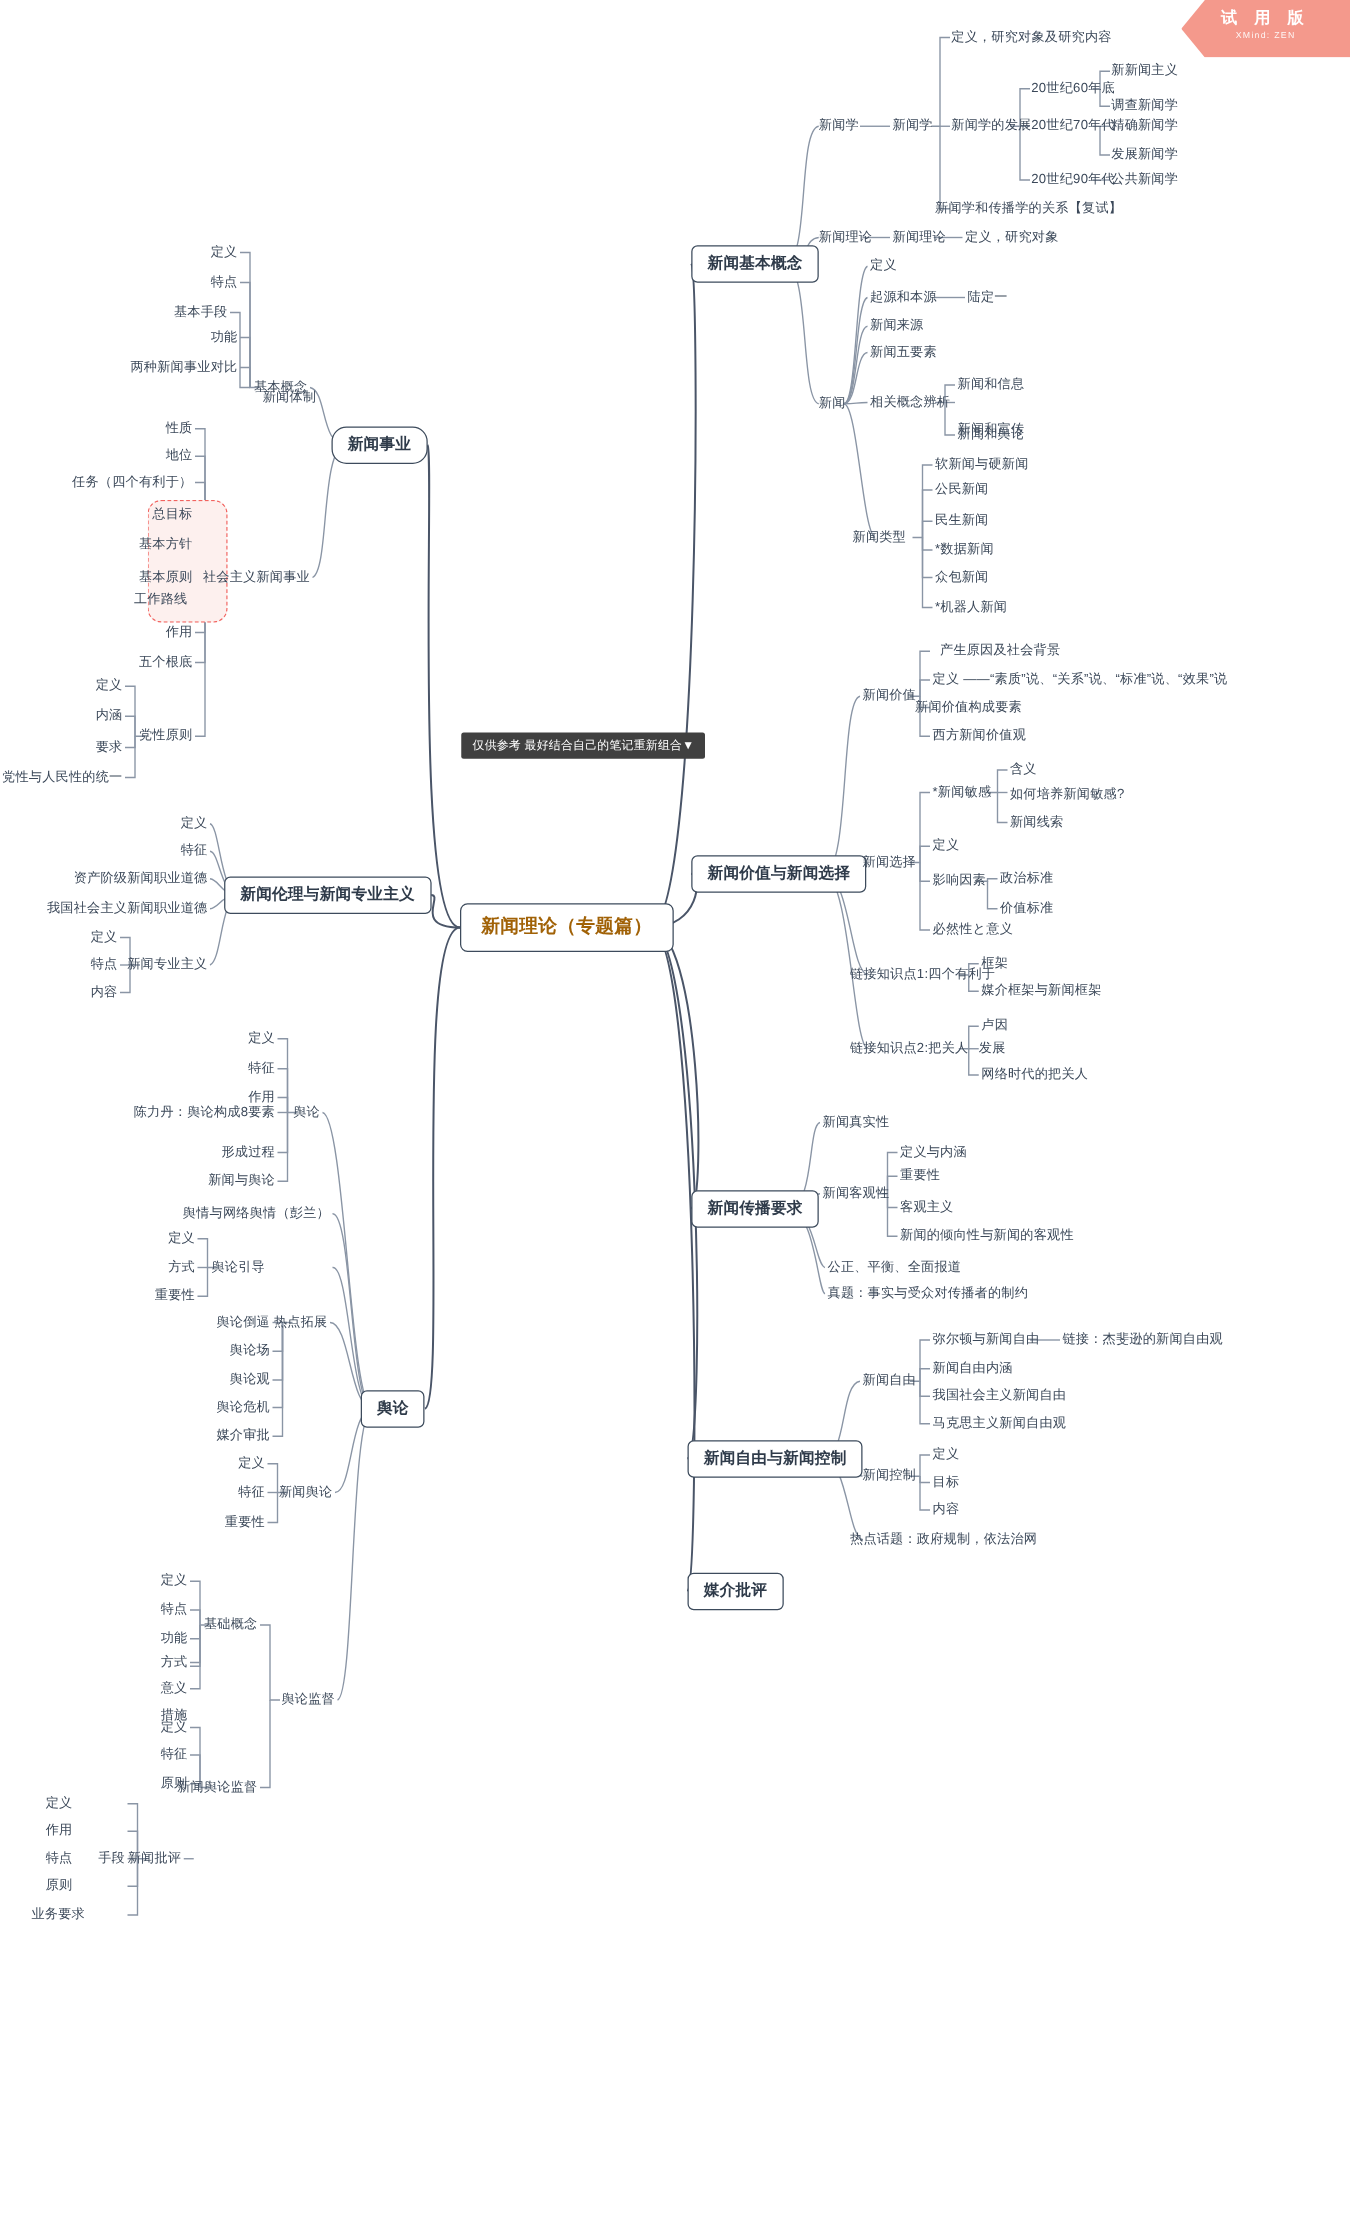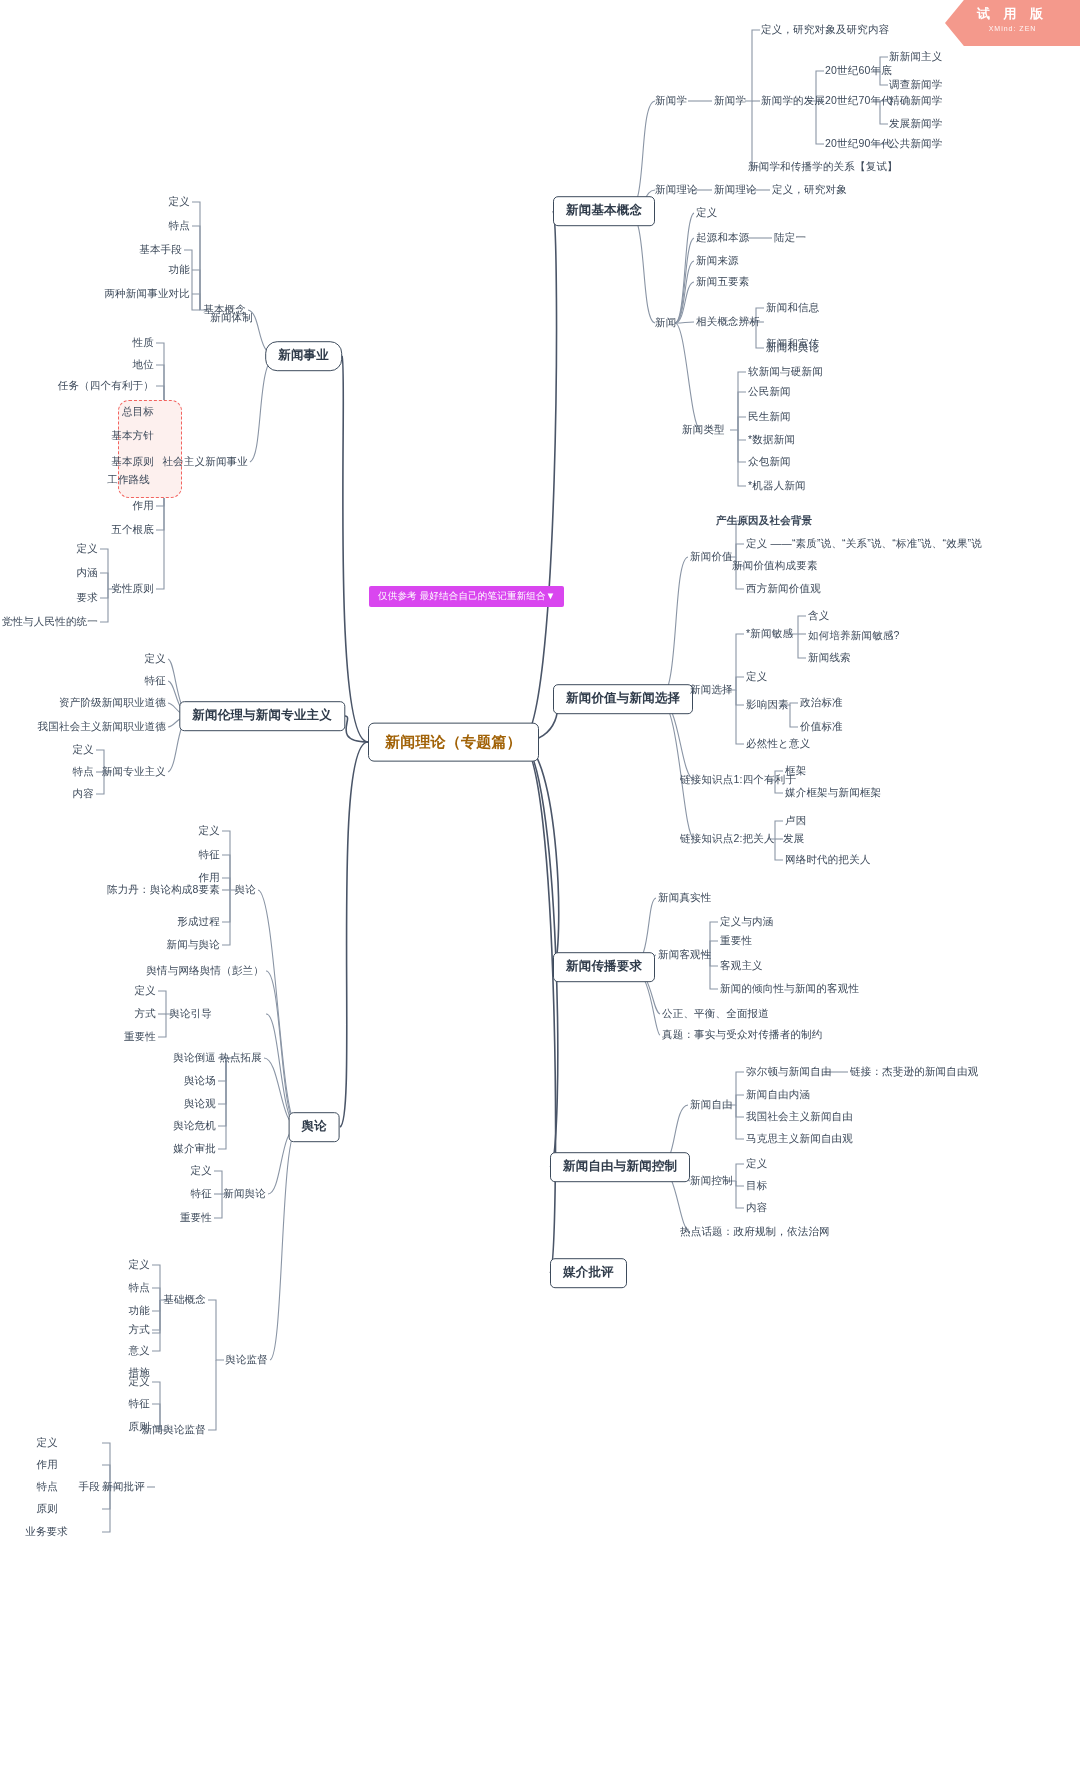--- a/index.html
+++ b/index.html
@@ -60,21 +60,21 @@
     position:absolute;
     border:1.6px dashed #f2635f;
     border-radius:11px;
     background:#fdf0ee;
     z-index:0;
   }
 
   
   .banner{
     position:absolute;
-    background:#d946ef;
+    background:#404040;
     color:#fff;
     font-size:9.5px;
     padding:4px 9px;
     border-radius:2px;
     white-space:nowrap;
     letter-spacing:.2px;
   }
 
   
   .ribbon{
@@ -335,21 +335,21 @@
   <div class="node r" style="left:766px;top:348px;">新闻和舆论</div>
   <div class="node r" style="left:682px;top:430px;">新闻类型</div>
   <div class="node r" style="left:748px;top:372px;">软新闻与硬新闻</div>
   <div class="node r" style="left:748px;top:392px;">公民新闻</div>
   <div class="node r" style="left:748px;top:417px;">民生新闻</div>
   <div class="node r" style="left:748px;top:440px;">*数据新闻</div>
   <div class="node r" style="left:748px;top:462px;">众包新闻</div>
   <div class="node r" style="left:748px;top:486px;">*机器人新闻</div>
 
   <div class="node r" style="left:690px;top:557px;">新闻价值</div>
-  <div class="node r" style="left:716px;top:521px;font-weight:bold;">产生原因及社会背景</div>
+  <div class="node r" style="left:752px;top:521px;">产生原因及社会背景</div>
   <div class="node r" style="left:746px;top:544px;">定义 ——“素质”说、“关系”说、“标准”说、“效果”说</div>
   <div class="node r" style="left:732px;top:566px;">新闻价值构成要素</div>
   <div class="node r" style="left:746px;top:589px;">西方新闻价值观</div>
 
   <div class="node r" style="left:690px;top:690px;">新闻选择</div>
   <div class="node r" style="left:746px;top:634px;">*新闻敏感</div>
   <div class="node r" style="left:808px;top:616px;">含义</div>
   <div class="node r" style="left:808px;top:636px;">如何培养新闻敏感?</div>
   <div class="node r" style="left:808px;top:658px;">新闻线索</div>
   <div class="node r" style="left:746px;top:677px;">定义</div>

